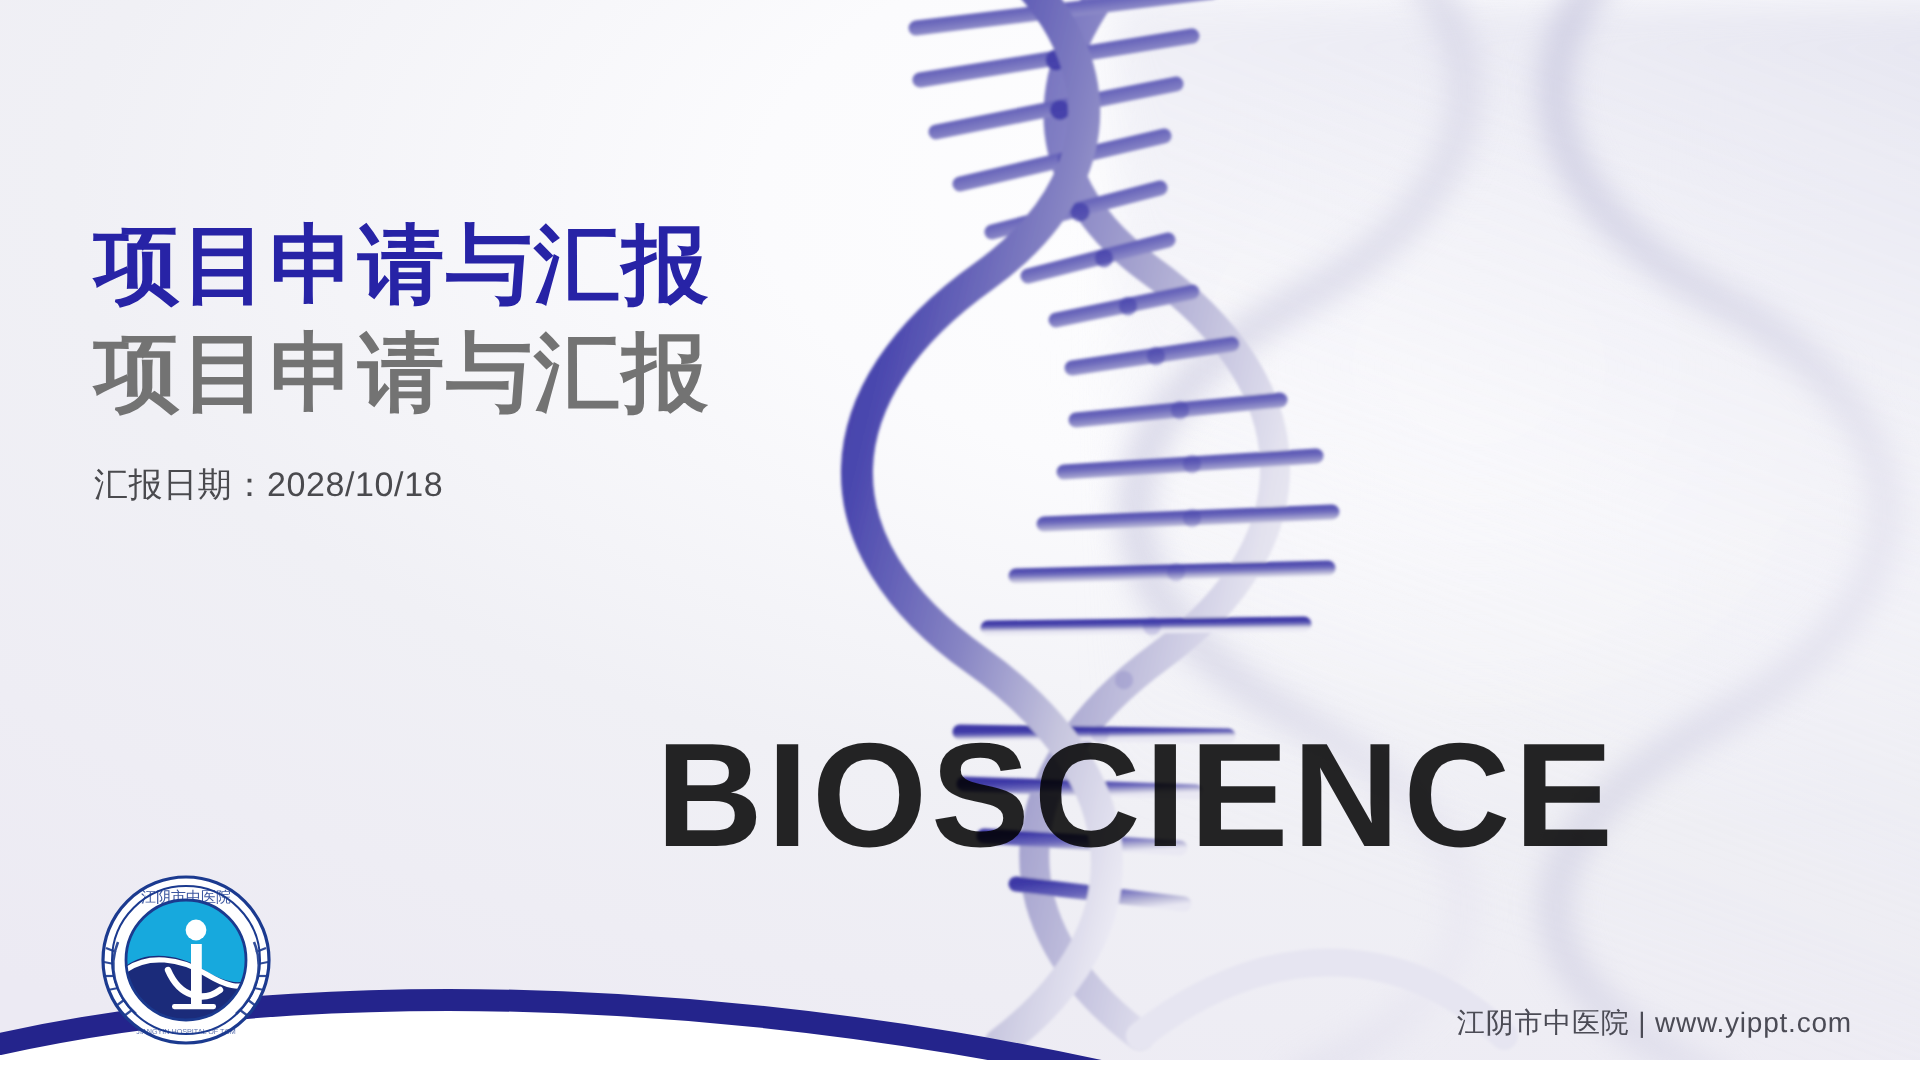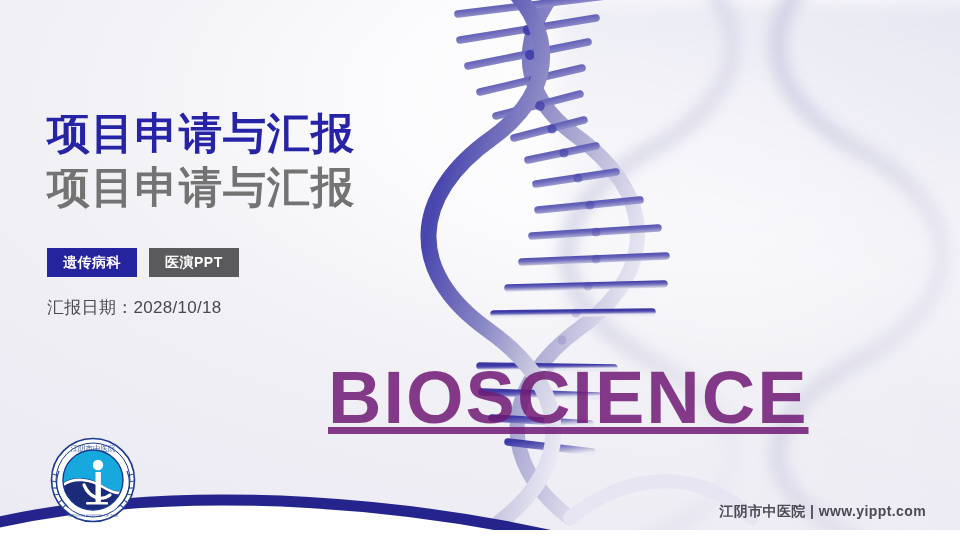--- a/index.html
+++ b/index.html
@@ -49,25 +49,24 @@
     position:absolute; left:400px; top:-30px;
     width:420px; height:560px;
   }
 
   
   .watermark {
     position:absolute; left:328px; top:355px;
     font-size:74px;
     font-weight:bold;
     letter-spacing:2px;
-    color:#701a75;
+    color:#000000;
     opacity:.85;
     white-space:nowrap;
     user-select:none;
-    text-decoration:underline;
   }
 
   
   .wave {
     position:absolute; left:0; bottom:0;
     width:960px; height:200px;
   }
 
   
   .title-block {
@@ -103,21 +102,21 @@
 
   
   .logo {
     position:absolute; left:40px; top:427px;
     width:106px; height:106px;
   }
 
   
   .footer {
     position:absolute; right:34px; top:503px;
-    font-size:14px; color:#4b4b55; letter-spacing:.4px;font-weight:bold;
+    font-size:14px; color:#4b4b55; letter-spacing:.4px;
   }
 </style>
 </head>
 <body>
 
 <div class="slide">
 
   <div class="bg-base"></div>
   <div class="bg-glow"></div>
   <div class="bg-tint-right"></div>
@@ -245,24 +244,20 @@
       <path d="M0,182 C180,142 430,158 640,218 C760,252 870,266 960,272 L960,200 L0,200 Z" fill="#ffffff"></path>
       <path d="M0,182 C180,142 430,158 640,218 C760,252 870,266 960,272" fill="none" stroke="#24248c" stroke-width="11" stroke-linecap="round"></path>
       <rect x="0" y="190" width="960" height="10" fill="#ffffff"></rect>
     </svg>
   </div>
 
   <div class="title-block">
     <div class="title-line1">项目申请与汇报</div>
     <div class="title-line2">项目申请与汇报</div>
 
-    <div class="tags">
-      <span class="tag tag-primary">遗传病科</span>
-      <span class="tag tag-secondary">医演PPT</span>
-    </div>
 
     <div class="date-line">汇报日期：2028/10/18</div>
   </div>
 
   <div class="logo">
     <svg viewBox="0 0 106 106" width="106" height="106">
       <defs>
         <clipPath id="innerClip">
             <circle cx="53" cy="53" r="30"></circle>
           </clipPath>

